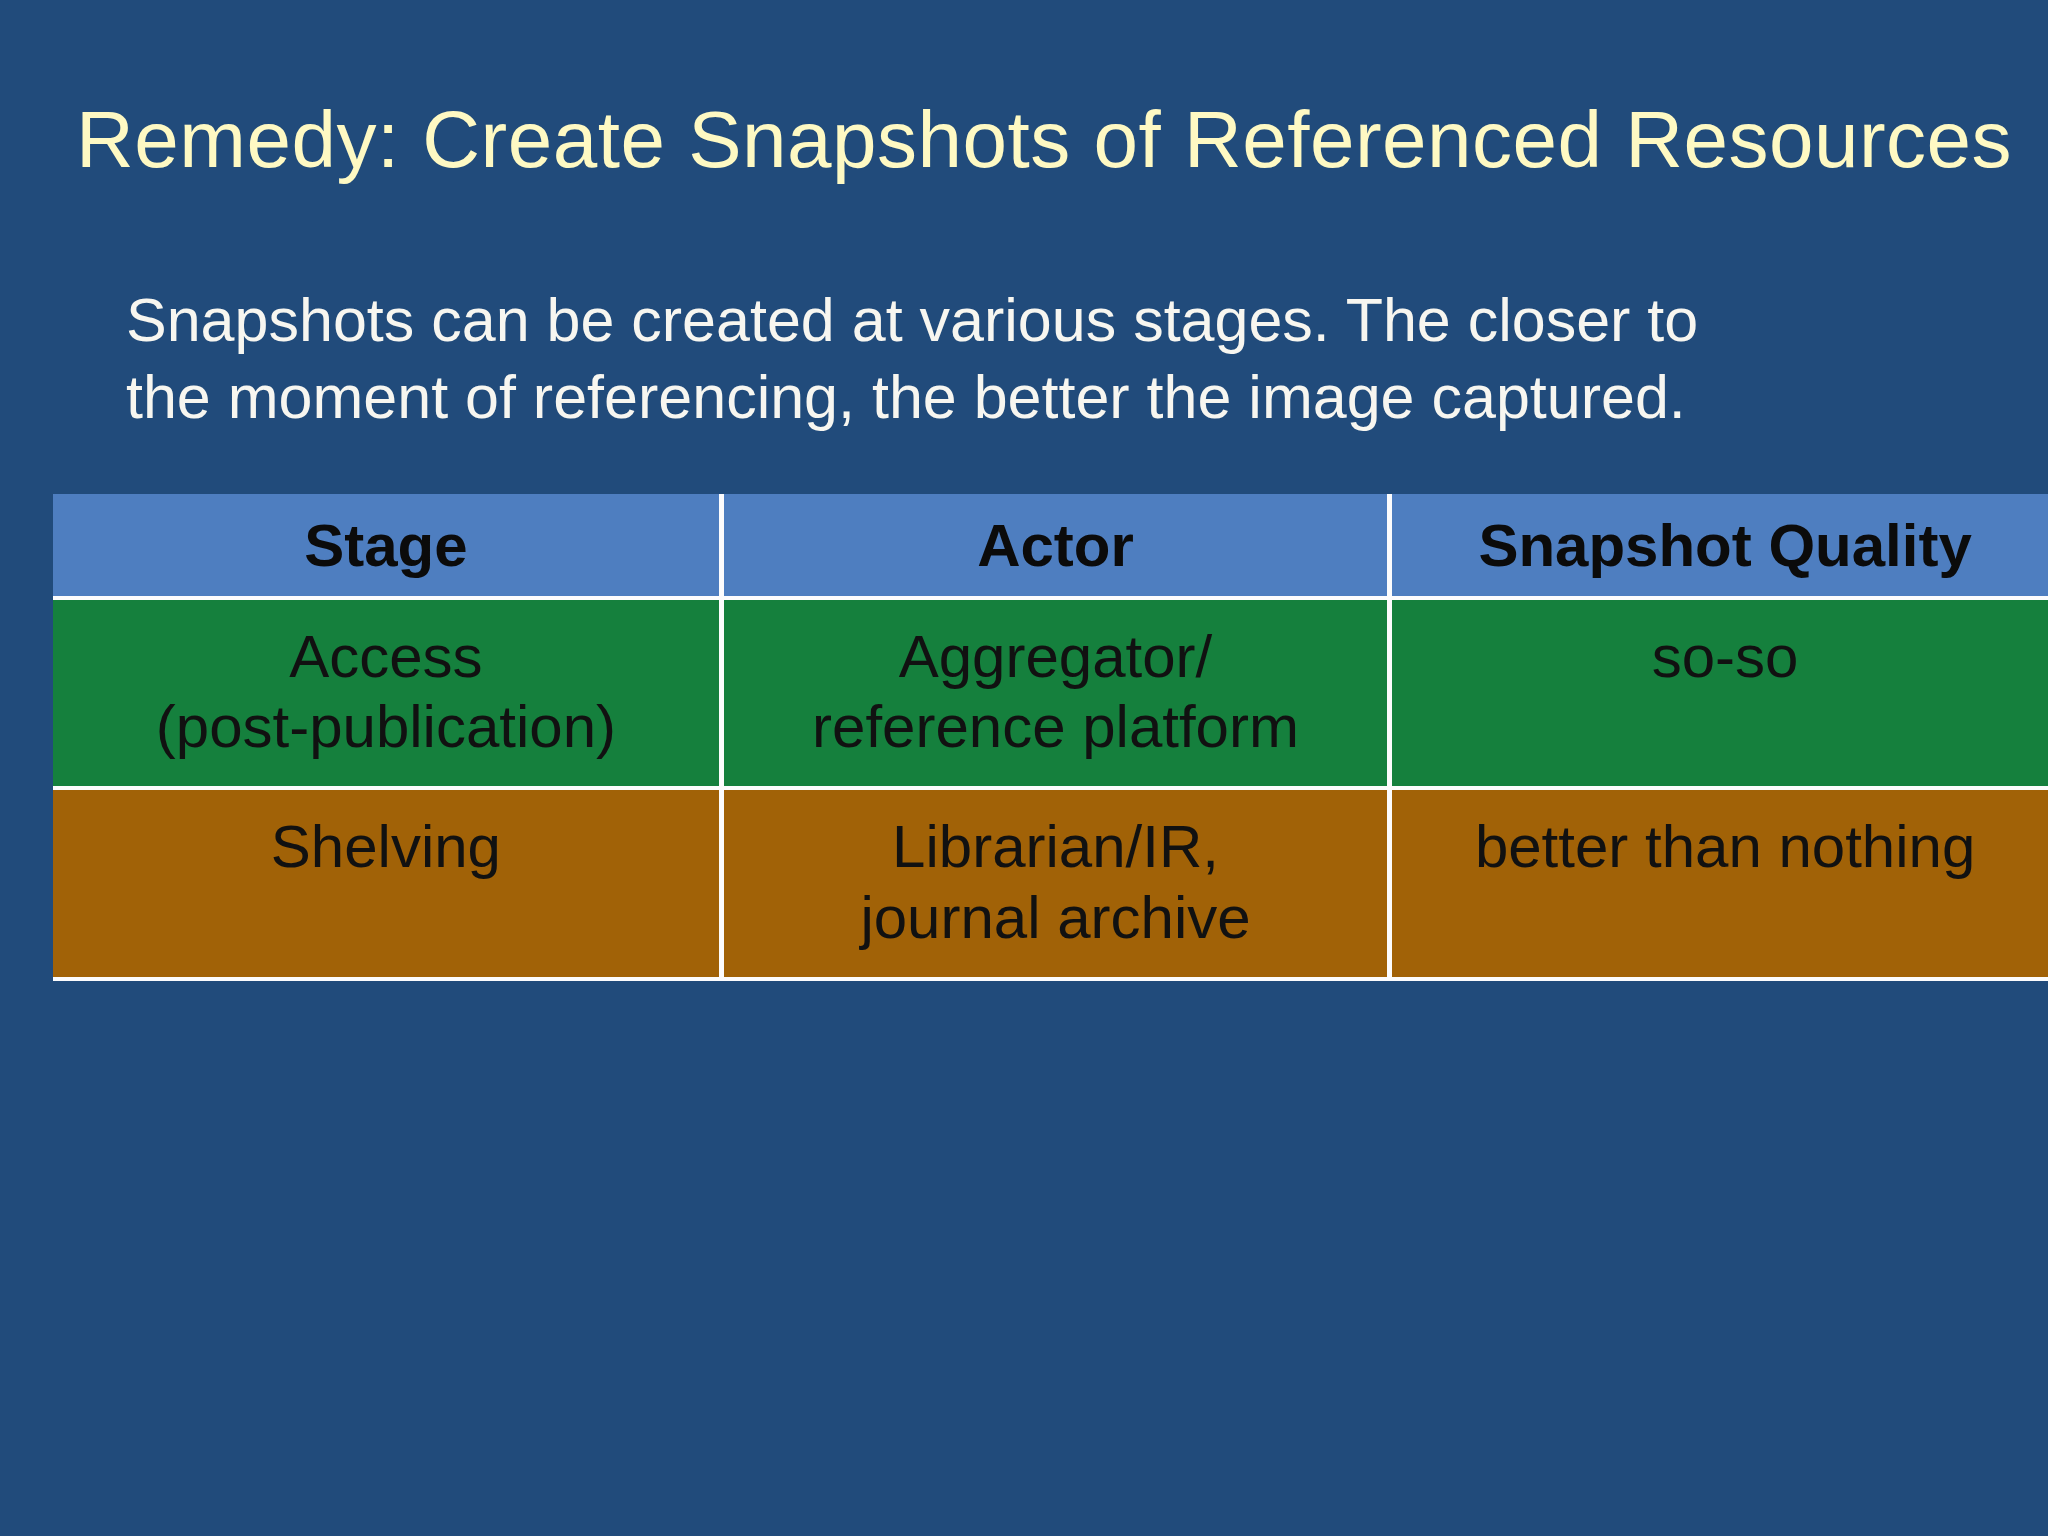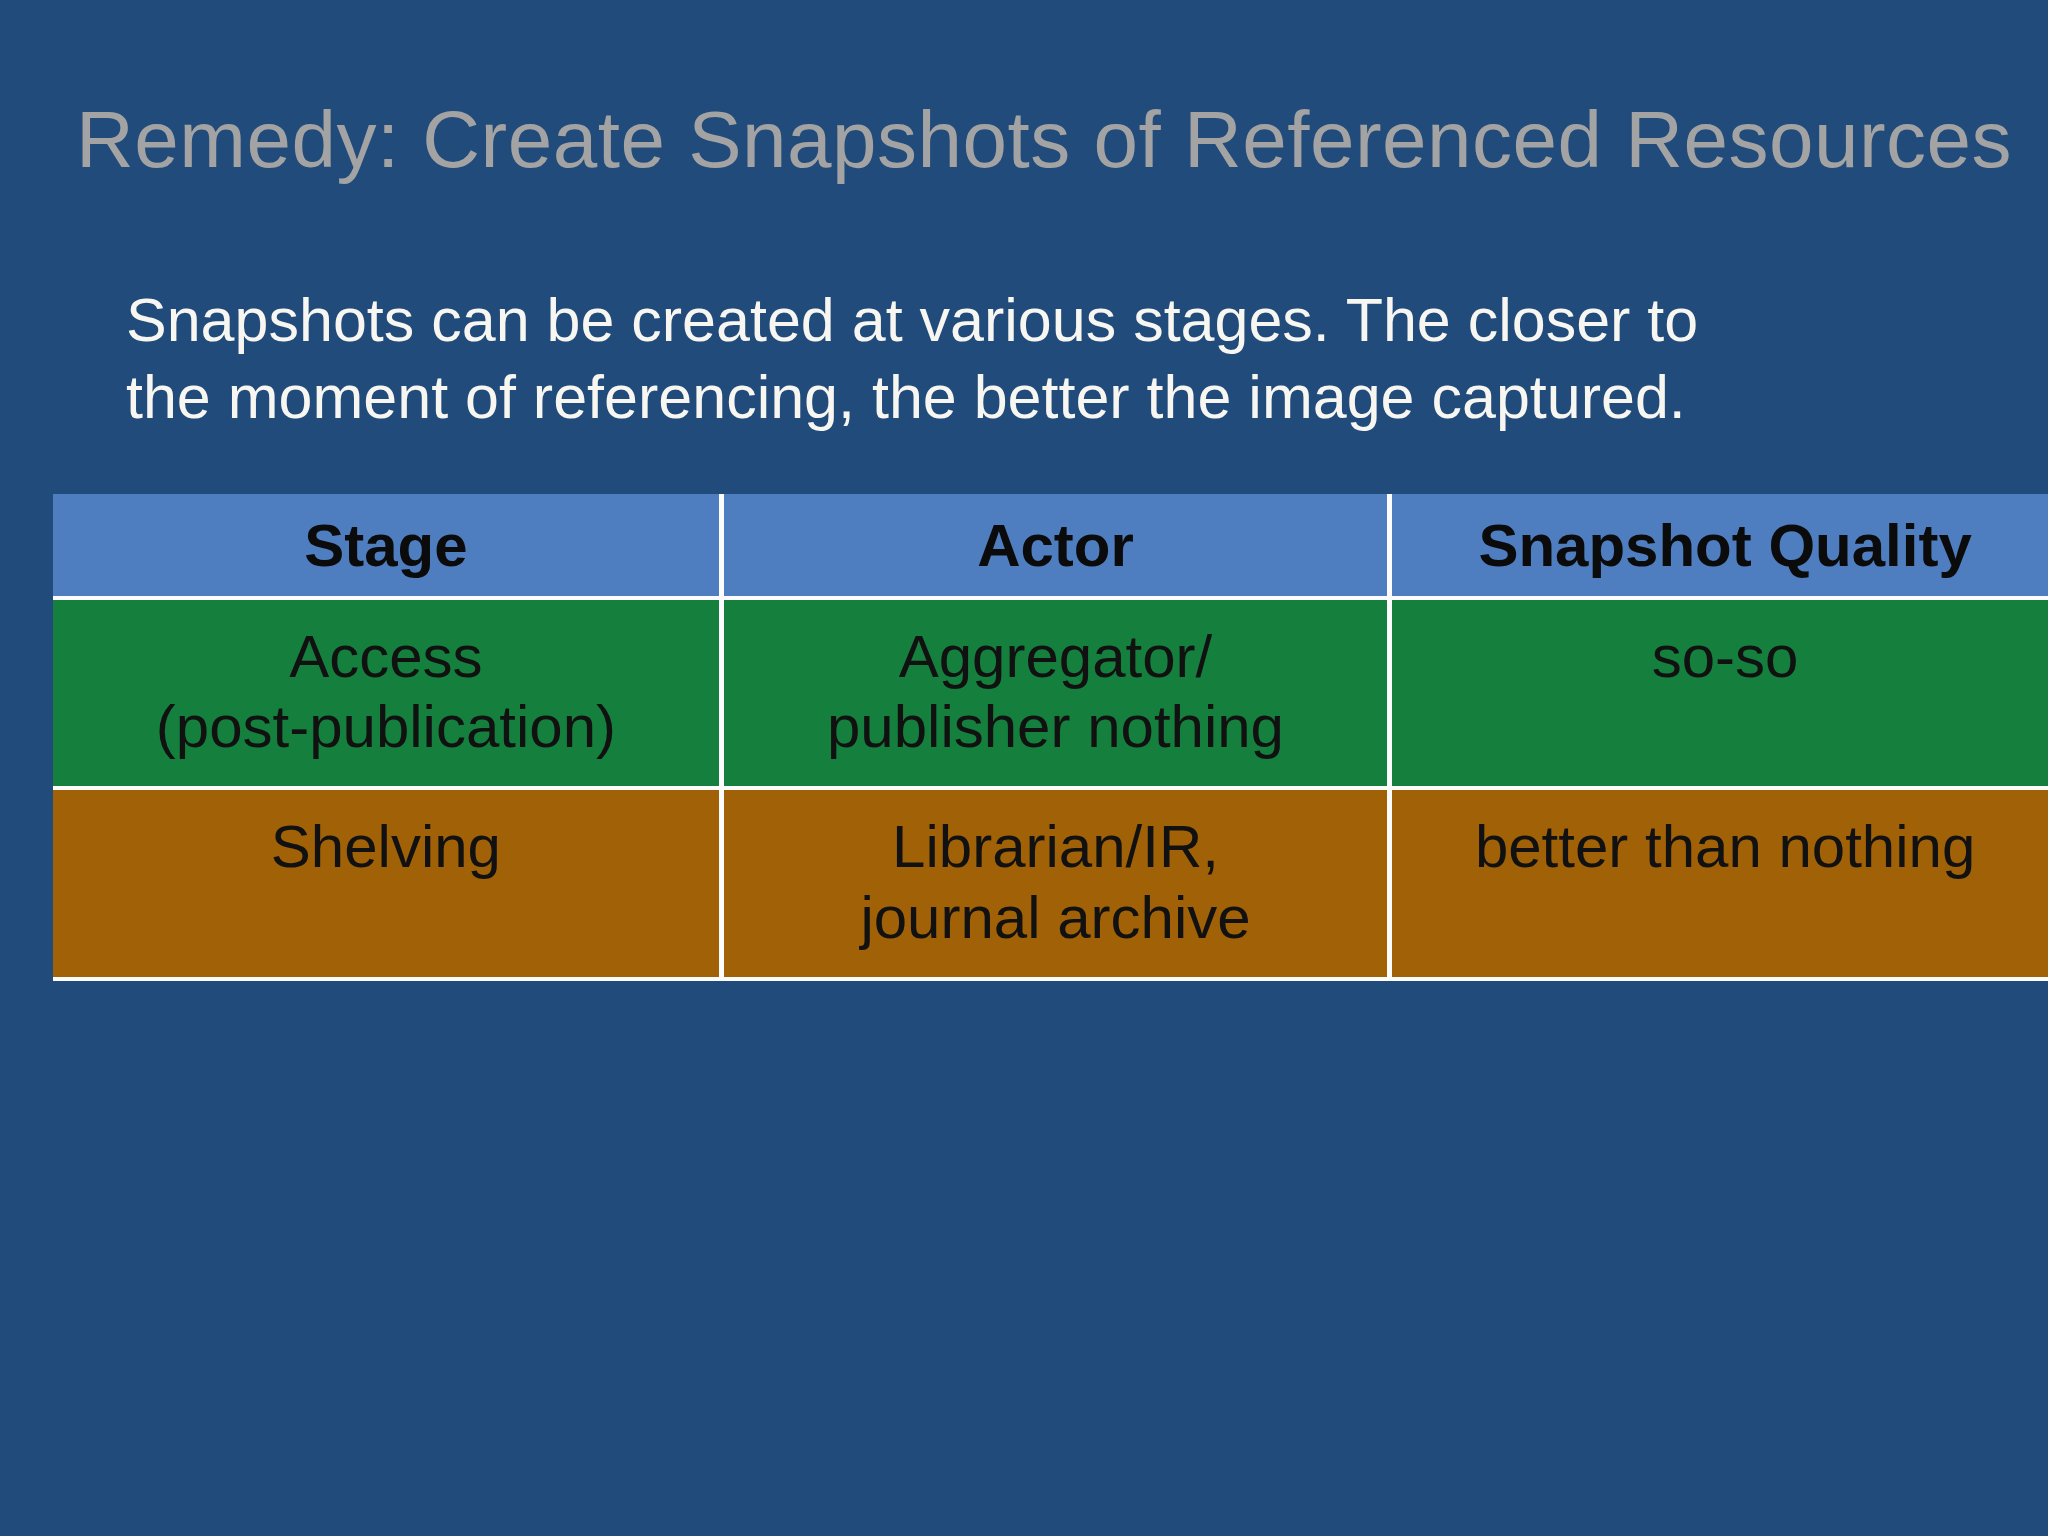--- a/index.html
+++ b/index.html
@@ -11,21 +11,21 @@
     overflow:hidden;
   }
   .slide-title {
     position:absolute;
     left:76px;
     top:94px;
     width:1940px;
     font-size:80px;
     font-weight:400;
     letter-spacing:0.5px;
-    color:#a3a3a3;
+    color:#fef9c3;
     white-space:nowrap;
   }
   .slide-subtitle {
     position:absolute;
     left:126px;
     top:282px;
     width:1830px;
     font-size:61px;
     line-height:1.26;
     color:#f7f6f0;
@@ -82,21 +82,21 @@
       <th>Stage</th>
       <th>Actor</th>
       <th>Snapshot Quality</th>
     </tr>
   </thead>
   <tbody>
     <tr class="row-mid">
       <td>Access
 (post-publication)</td>
       <td>Aggregator/
-publisher nothing</td>
+reference platform</td>
       <td>so-so</td>
     </tr>
     <tr class="row-light2">
       <td>Shelving</td>
       <td>Librarian/IR,
 journal archive</td>
       <td>better than nothing</td>
     </tr>
   </tbody>
 </table>

